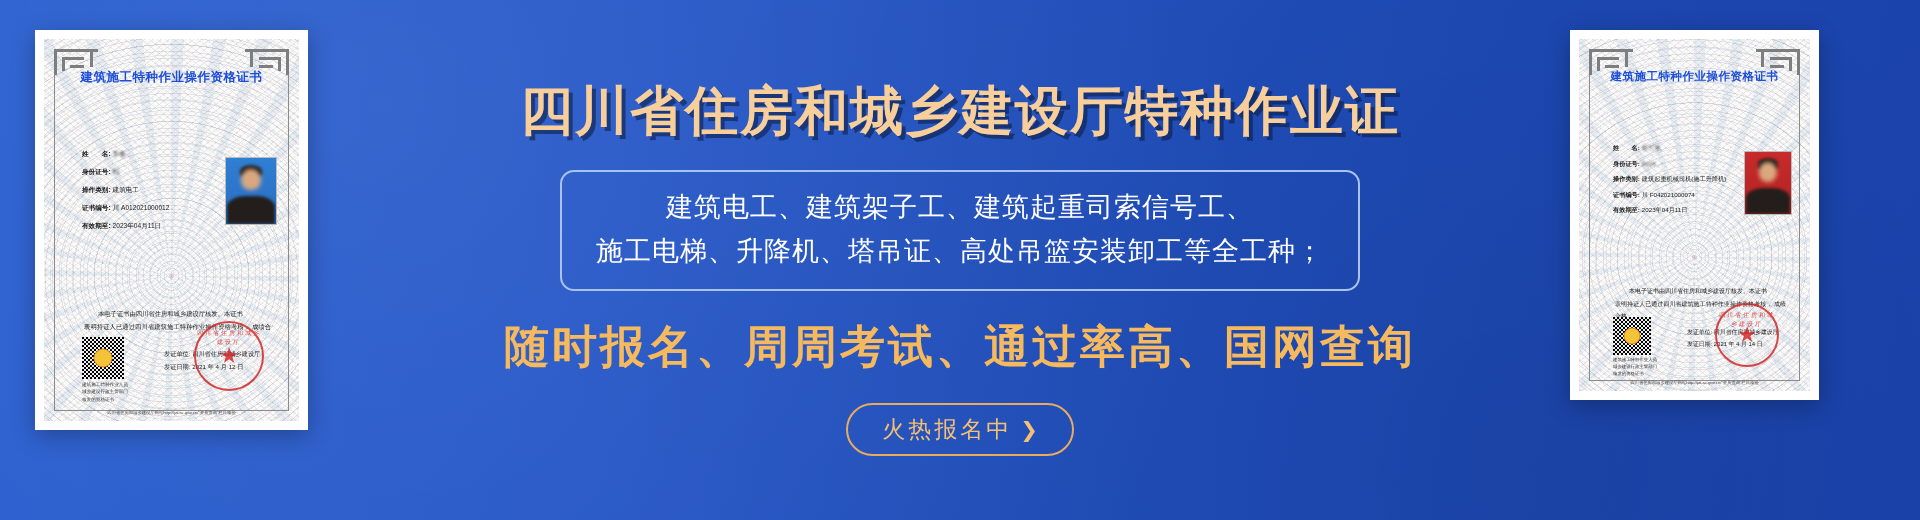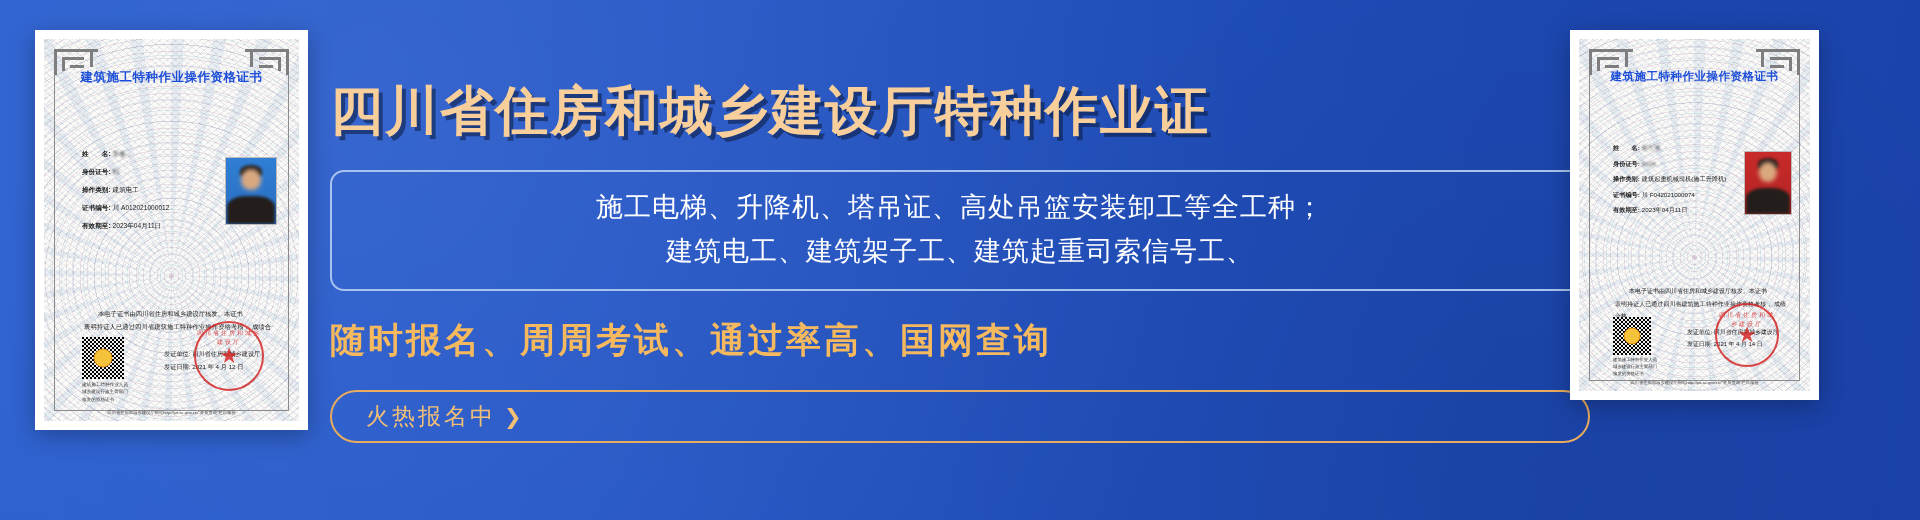--- a/index.html
+++ b/index.html
@@ -137,21 +137,21 @@
   }
   .cert.right .cert-foot{left:34px;bottom:14px;font-size:4.4px;}
   .cert-url{
     position:absolute;left:0;right:0;bottom:6px;text-align:center;
     font-size:4.3px;color:#444;
   }
 
   
   .center{
     position:absolute;left:330px;top:0;width:1260px;height:520px;
-    display:flex;flex-direction:column;
+    display:flex;flex-direction:column;align-items:center;
   }
   .headline{
     margin-top:76px;
     font-family:"DejaVu Sans","Liberation Sans",sans-serif;
     font-weight:bold;
     font-size:53px;
     letter-spacing:2px;
     color:#f8cf9b;
     text-shadow:4px 4px 0 rgba(10,25,60,.55);
     white-space:nowrap;
@@ -161,21 +161,21 @@
     border:2px solid #a8c3ee;
     border-radius:14px;
     padding:14px 34px 16px;
     text-align:center;
   }
   .spec-line{
     font-size:27px;color:#ffffff;letter-spacing:1px;line-height:1.62;white-space:nowrap;
   }
   .slogan{
     margin-top:26px;
-    font-size:35px;font-weight:bold;color:#f6b95e;letter-spacing:3px;white-space:nowrap;
+    font-size:45px;font-weight:bold;color:#f6b95e;letter-spacing:3px;white-space:nowrap;
   }
   .cta{
     margin-top:26px;
     border:2px solid #e9ab5e;border-radius:30px;
     padding:9px 34px;
     display:flex;align-items:center;gap:8px;
     color:#f6c074;font-size:23px;letter-spacing:3px;
     background:transparent;cursor:pointer;
   }
   .cta .chev{font-size:21px;letter-spacing:0;}
@@ -257,22 +257,22 @@
 
       <div class="cert-url">四川省住房和城乡建设厅网站http://jzt.sc.gov.cn/“资质查询”栏目核验</div>
     </div>
   </div>
 
   <div class="center">
 
     <div class="headline">四川省住房和城乡建设厅特种作业证</div>
 
     <div class="spec-box">
+      <div class="spec-line">建筑电工、建筑架子工、建筑起重司索信号工、</div>
       <div class="spec-line">施工电梯、升降机、塔吊证、高处吊篮安装卸工等全工种；</div>
-      <div class="spec-line">建筑电工、建筑架子工、建筑起重司索信号工、</div>
     </div>
 
     <div class="slogan">随时报名、周周考试、通过率高、国网查询</div>
 
     <div class="cta">
       <span>火热报名中</span>
       <span class="chev">❯</span>
     </div>
 
   </div>

